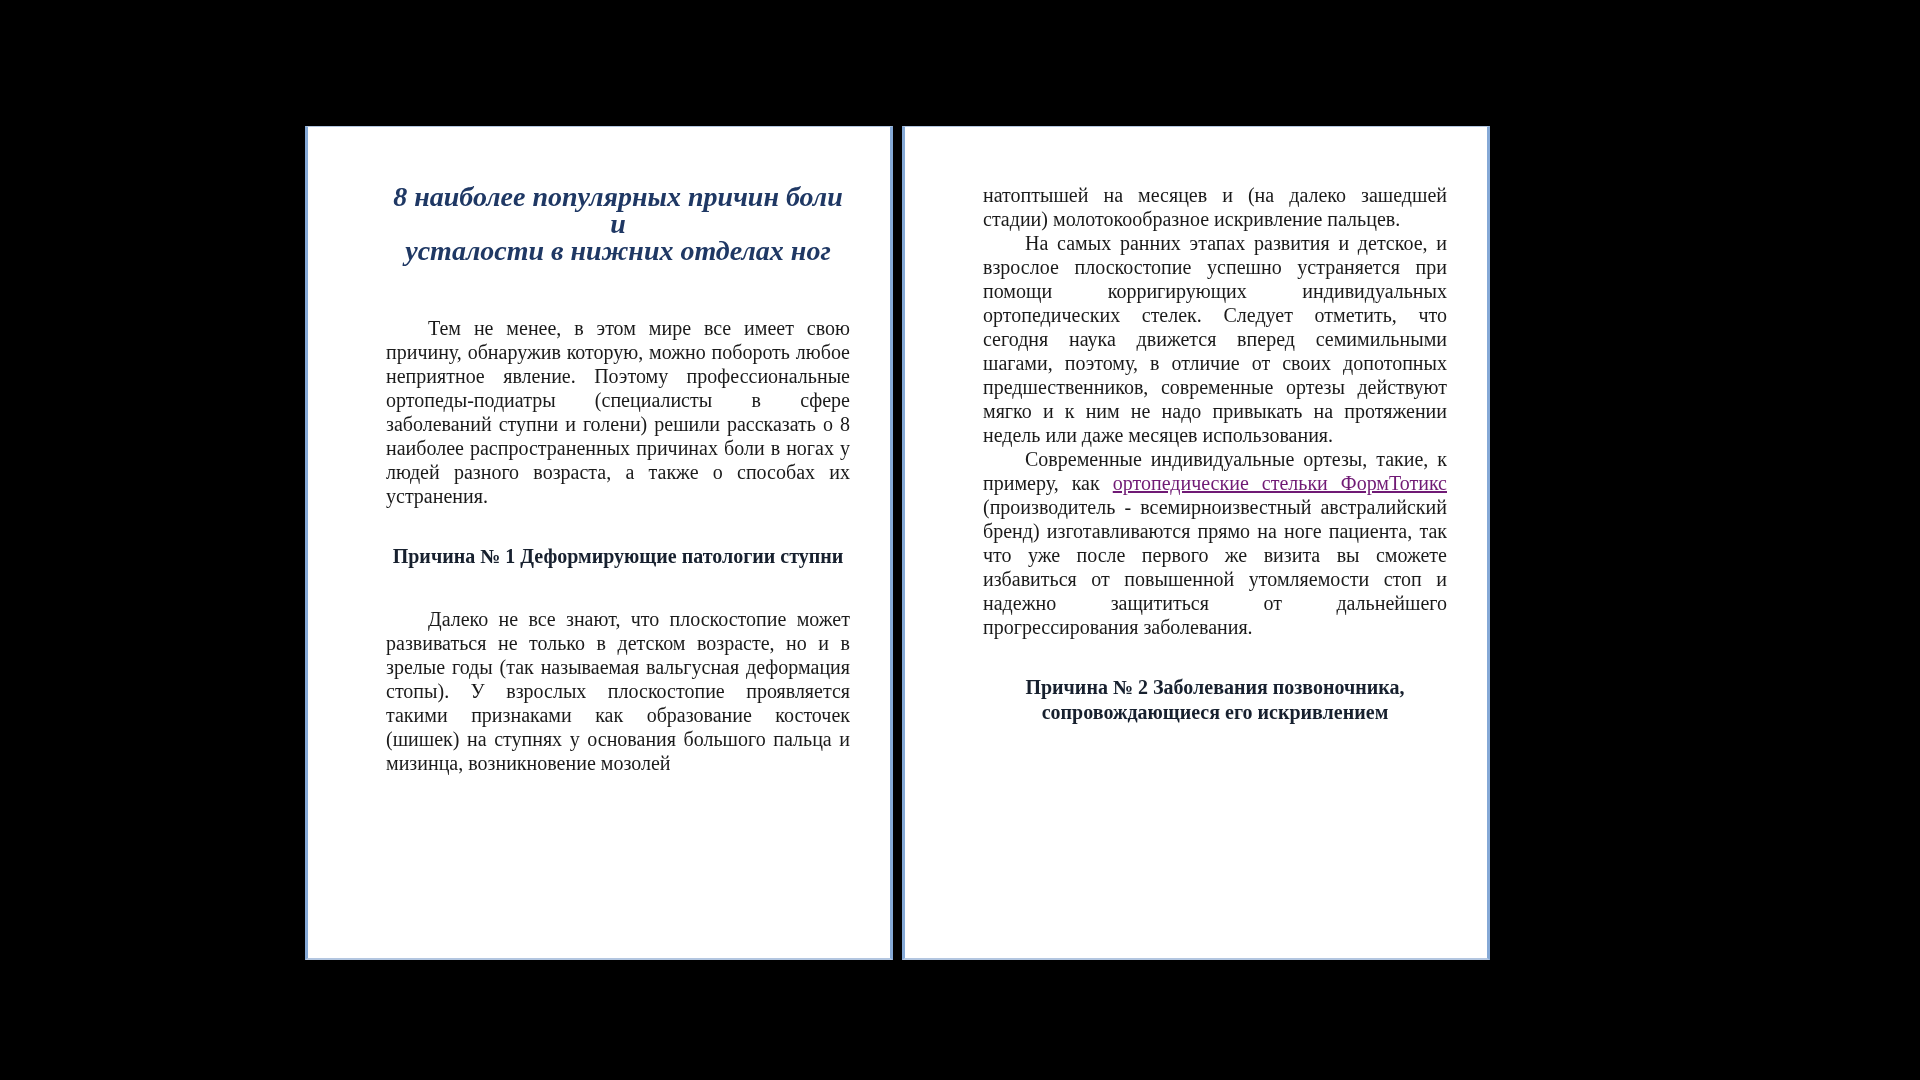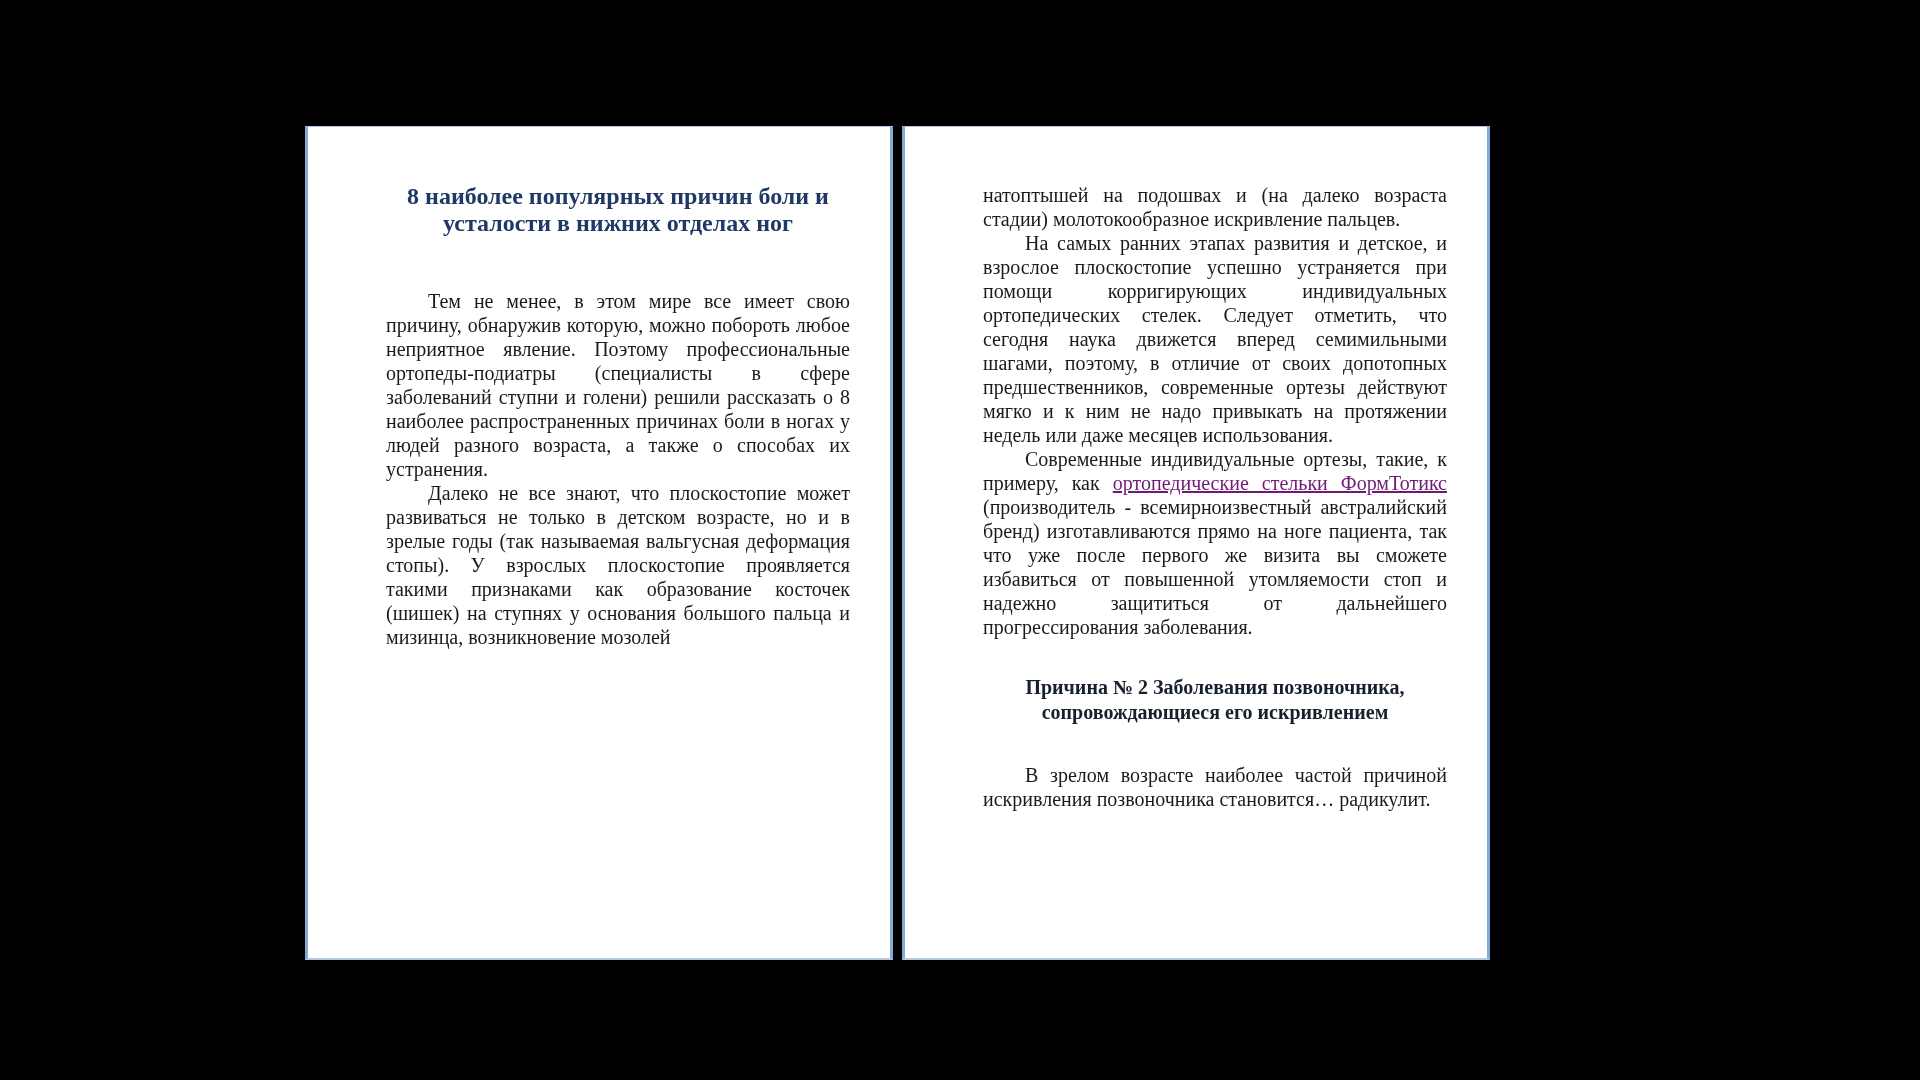--- a/index.html
+++ b/index.html
@@ -24,24 +24,25 @@
     border-right: 3px solid #85a9d6;
     padding: 56px 40px 40px 78px;
     color: #1a1a1a;
     font-size: 20px;
     line-height: 24px;
     overflow: hidden;
   }
   .doc-title {
     text-align: center;
     font-weight: bold;
-    font-size: 24px;
+    font-size: 28px;
     line-height: 27px;
     color: #1f3864;
     margin: 0 0 52px 0;
+    font-style: italic;
   }
   .doc-heading {
     text-align: center;
     font-weight: bold;
     font-size: 20px;
     line-height: 25px;
     color: #17202e;
     margin: 36px 0 38px 0;
   }
   p.para {
@@ -57,22 +58,22 @@
     cursor: pointer;
   }
 </style>
 </head>
 <body>
 
 <div class="viewer">
   <div class="page">
       <div class="doc-title">8 наиболее популярных причин боли и<br>усталости в нижних отделах ног</div>
       <p class="para"><span>Тем не менее, в этом мире все имеет свою причину, обнаружив которую, можно побороть любое неприятное явление. Поэтому профессиональные ортопеды-подиатры (специалисты в сфере заболеваний ступни и голени) решили рассказать о 8 наиболее распространенных причинах боли в ногах у людей разного возраста, а также о способах их устранения.</span></p>
+      <div class="doc-heading">Причина № 1 Деформирующие патологии ступни</div>
       <p class="para"><span>Далеко не все знают, что </span><strong>плоскостопие</strong><span> может развиваться не только в детском возрасте, но и в зрелые годы (так называемая </span><strong>вальгусная деформация стопы</strong><span>). У взрослых плоскостопие проявляется такими признаками как образование косточек (шишек) на ступнях у основания большого пальца и мизинца, возникновение мозолей</span></p>
     </div>
   <div class="page">
-      <p class="para no-indent"><span>натоптышей на подошвах и (на далеко возраста стадии) молотокообразное искривление пальцев.</span></p>
+      <p class="para no-indent"><span>натоптышей на месяцев и (на далеко зашедшей стадии) молотокообразное искривление пальцев.</span></p>
       <p class="para"><span>На самых ранних этапах развития и детское, и взрослое плоскостопие успешно устраняется при помощи корригирующих индивидуальных ортопедических стелек. Следует отметить, что сегодня наука движется вперед семимильными шагами, поэтому, в отличие от своих допотопных предшественников, современные ортезы действуют мягко и к ним не надо привыкать на протяжении недель или даже месяцев использования.</span></p>
       <p class="para"><span>Современные индивидуальные ортезы, такие, к примеру, как </span><a class="doc-link" href="#">ортопедические стельки ФормТотикс</a><span> (производитель - всемирноизвестный австралийский бренд) изготавливаются прямо на ноге пациента, так что уже после первого же визита вы сможете избавиться от повышенной утомляемости стоп и надежно защититься от дальнейшего прогрессирования заболевания.</span></p>
       <div class="doc-heading">Причина № 2 Заболевания позвоночника,<br>сопровождающиеся его искривлением</div>
-      <p class="para"><span>В зрелом возрасте наиболее частой причиной искривления позвоночника становится… </span><strong>радикулит</strong><span>.</span></p>
     </div>
 </div>
 
 </body></html>

